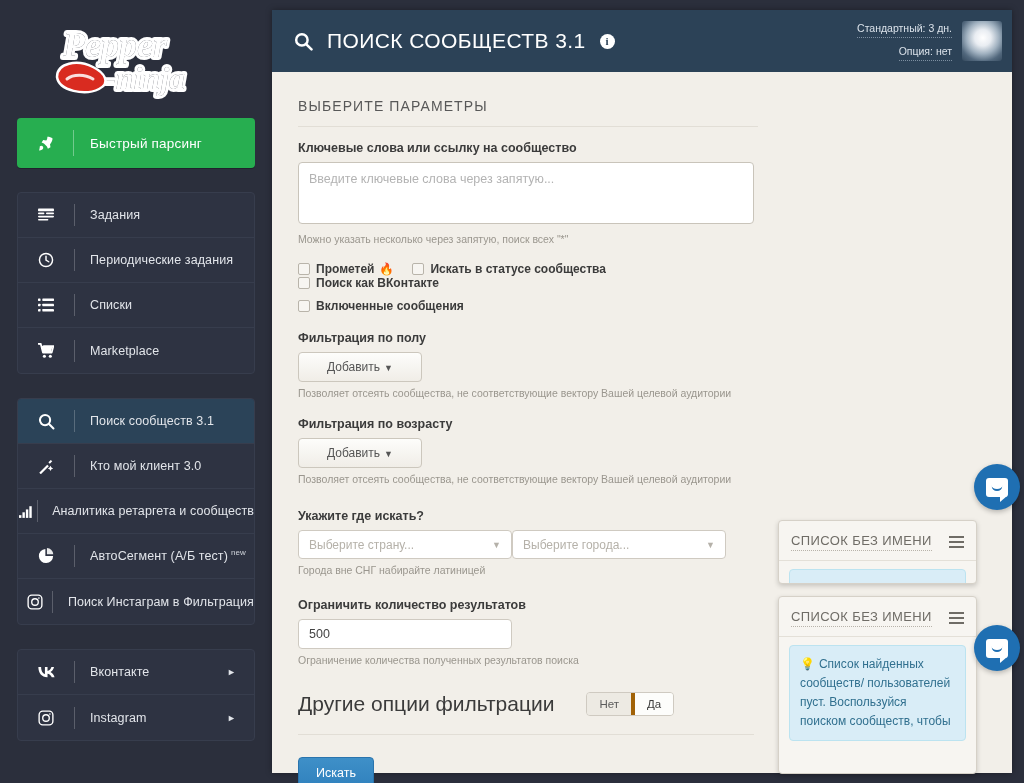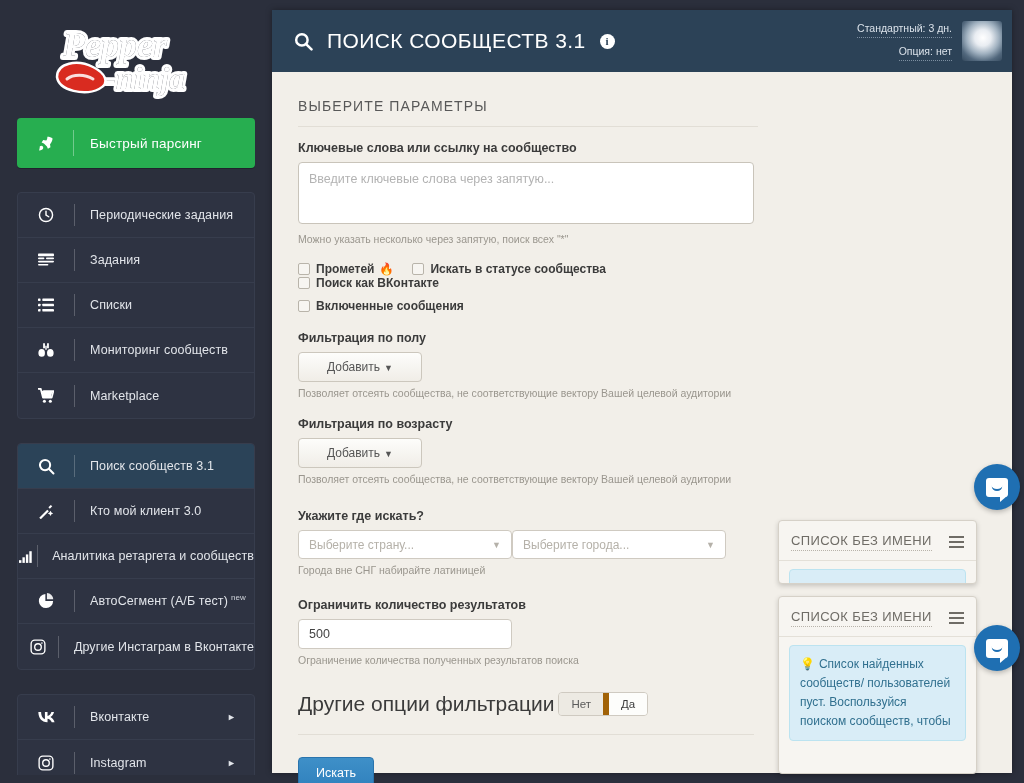--- a/index.html
+++ b/index.html
@@ -193,33 +193,33 @@
   .sel .cw { font-size: 9px; color: #b5b1a9; }
 
   input.num {
     width: 214px; height: 30px;
     border: 1px solid #cfcac1; border-radius: 4px; background: #fff;
     padding: 0 10px; font-size: 12.5px; color: #444;
     font-family: "Liberation Sans", sans-serif; outline: none;
   }
 
   .other-row {
-    display: flex; align-items: center; gap: 4px;
+    display: flex; align-items: center; gap: 32px;
     margin-top: 26px;
     padding-bottom: 18px; border-bottom: 1px solid #e2ded6;
     width: 456px;
   }
   .other-row .ttl { font-size: 21px; color: #3b3b3b; font-weight: 400; }
   .toggle {
     display: flex; border: 1px solid #cfcac1; border-radius: 4px; overflow: hidden;
   }
   .toggle div {
     padding: 5px 12px; font-size: 11.5px; cursor: pointer;
   }
-  .toggle .on { background: #edeae3; color: #5b5b5b; border-right:6px solid #a16207;}
+  .toggle .on { background: #edeae3; color: #5b5b5b; border-right:4px solid #a16207;}
   .toggle .off { background: #fdfdfb; color: #3b3b3b; }
 
   .btn-search {
     margin-top: 22px;
     display: inline-block;
     background: linear-gradient(#3f90c8, #3081bd);
     border: 1px solid #2a74ad; border-radius: 4px;
     color: #fff; font-size: 12.5px;
     padding: 8px 17px; cursor: pointer;
   }
@@ -309,69 +309,58 @@
             <path d="M14.5 2c3 0 6 1.5 7.5 3-.2 3-1.6 5.8-3.6 8l.6 4.2-3.6 2.3-1.4-3.3-4.2-4.2-3.3-1.4 2.3-3.6L13 7.6C15.2 5.6 14.5 2 14.5 2zM4 16c1.2-1.2 3-1.2 4 0s1.2 2.8 0 4c-1 1-5 2-5 2s1-4 1-6z"></path>
           </svg>
       </span>
       <span class="divider"></span>
       <span class="lbl">Быстрый парсинг</span>
     </div>
 
     <div class="menu-group">
       <div class="menu-item">
         <span class="ic">
-          <svg width="16" height="16" viewBox="0 0 20 20" fill="none" stroke="#fff" stroke-width="1.8">
-              <circle cx="10" cy="10" r="8.2"></circle>
-              <path d="M10 5.2V10l3.4 2.2" stroke-linecap="round"></path>
-            </svg>
-        </span>
-        <span class="divider"></span>
-        <span class="lbl">Периодические задания</span>
-      </div>
-      <div class="menu-item">
-        <span class="ic">
           <svg width="16" height="14" viewBox="0 0 20 16" fill="#fff">
               <rect x="0" y="0" width="20" height="3.3" rx="1"></rect>
               <rect x="0" y="5" width="8" height="2" rx="1"></rect>
               <rect x="10" y="5" width="10" height="2" rx="1"></rect>
               <rect x="0" y="9" width="20" height="2" rx="1"></rect>
               <rect x="0" y="13" width="13" height="2" rx="1"></rect>
             </svg>
         </span>
         <span class="divider"></span>
         <span class="lbl">Задания</span>
+      </div>
+      <div class="menu-item">
+        <span class="ic">
+          <svg width="16" height="16" viewBox="0 0 20 20" fill="none" stroke="#fff" stroke-width="1.8">
+              <circle cx="10" cy="10" r="8.2"></circle>
+              <path d="M10 5.2V10l3.4 2.2" stroke-linecap="round"></path>
+            </svg>
+        </span>
+        <span class="divider"></span>
+        <span class="lbl">Периодические задания</span>
       </div>
       <div class="menu-item">
         <span class="ic">
           <svg width="16" height="14" viewBox="0 0 20 16" fill="#fff">
               <rect x="0" y="0" width="3.2" height="3" rx=".6"></rect>
               <rect x="5.4" y="0" width="14.6" height="3" rx=".6"></rect>
               <rect x="0" y="6.5" width="3.2" height="3" rx=".6"></rect>
               <rect x="5.4" y="6.5" width="14.6" height="3" rx=".6"></rect>
               <rect x="0" y="13" width="3.2" height="3" rx=".6"></rect>
               <rect x="5.4" y="13" width="14.6" height="3" rx=".6"></rect>
             </svg>
         </span>
         <span class="divider"></span>
         <span class="lbl">Списки</span>
       </div>
       <div class="menu-item">
         <span class="ic">
           <svg width="16" height="16" viewBox="0 0 20 20" fill="#fff">
-              <path d="M6.4 1.5h2.3v6.2H6.4zM11.3 1.5h2.3v6.2h-2.3zM9.1 4.6h1.8v5H9.1z"></path>
-              <ellipse cx="4.6" cy="13.6" rx="4.1" ry="4.8"></ellipse>
-              <ellipse cx="15.4" cy="13.6" rx="4.1" ry="4.8"></ellipse>
-            </svg>
-        </span>
-        <span class="divider"></span>
-        <span class="lbl">Мониторинг сообществ</span>
-      </div>
-      <div class="menu-item">
-        <span class="ic">
-          <svg width="16" height="16" viewBox="0 0 20 20" fill="#fff">
               <path d="M0 1h3.2l2.6 10.4h10.4l2-7.6H6.2"></path>
               <path d="M0 1h3.4l2.8 11h10.9l2.2-8.2H6.4" fill="none" stroke="#fff" stroke-width="2.2" stroke-linejoin="round"></path>
               <circle cx="8" cy="16.6" r="1.9"></circle>
               <circle cx="15.4" cy="16.6" r="1.9"></circle>
             </svg>
         </span>
         <span class="divider"></span>
         <span class="lbl">Marketplace</span>
       </div>
     </div>
@@ -422,21 +411,21 @@
       </div>
       <div class="menu-item">
         <span class="ic">
           <svg width="16" height="16" viewBox="0 0 20 20" fill="none" stroke="#fff" stroke-width="1.7">
               <rect x="1.4" y="1.4" width="17.2" height="17.2" rx="4.6"></rect>
               <circle cx="10" cy="10" r="4.1"></circle>
               <circle cx="14.9" cy="5.1" r="1" fill="#fff" stroke="none"></circle>
             </svg>
         </span>
         <span class="divider"></span>
-        <span class="lbl">Другие Инстаграм в Вконтакте</span>
+        <span class="lbl">Поиск Инстаграм в Фильтрация</span>
       </div>
     </div>
 
     <div class="menu-group">
       <div class="menu-item">
         <span class="ic">
           <svg width="19" height="12" viewBox="0 0 24 14" fill="#fff">
               <path d="M12.9 13.6c-7 0-11-4.8-11.2-12.8h3.5c.1 5.9 2.7 8.4 4.8 8.9V.8h3.3v5c2-.2 4.2-2.5 4.9-5h3.3c-.6 3.1-2.9 5.4-4.5 6.3 1.6.8 4.2 2.8 5.2 6.5h-3.6c-.8-2.4-2.8-4.3-5.3-4.5v4.5z"></path>
             </svg>
         </span>

